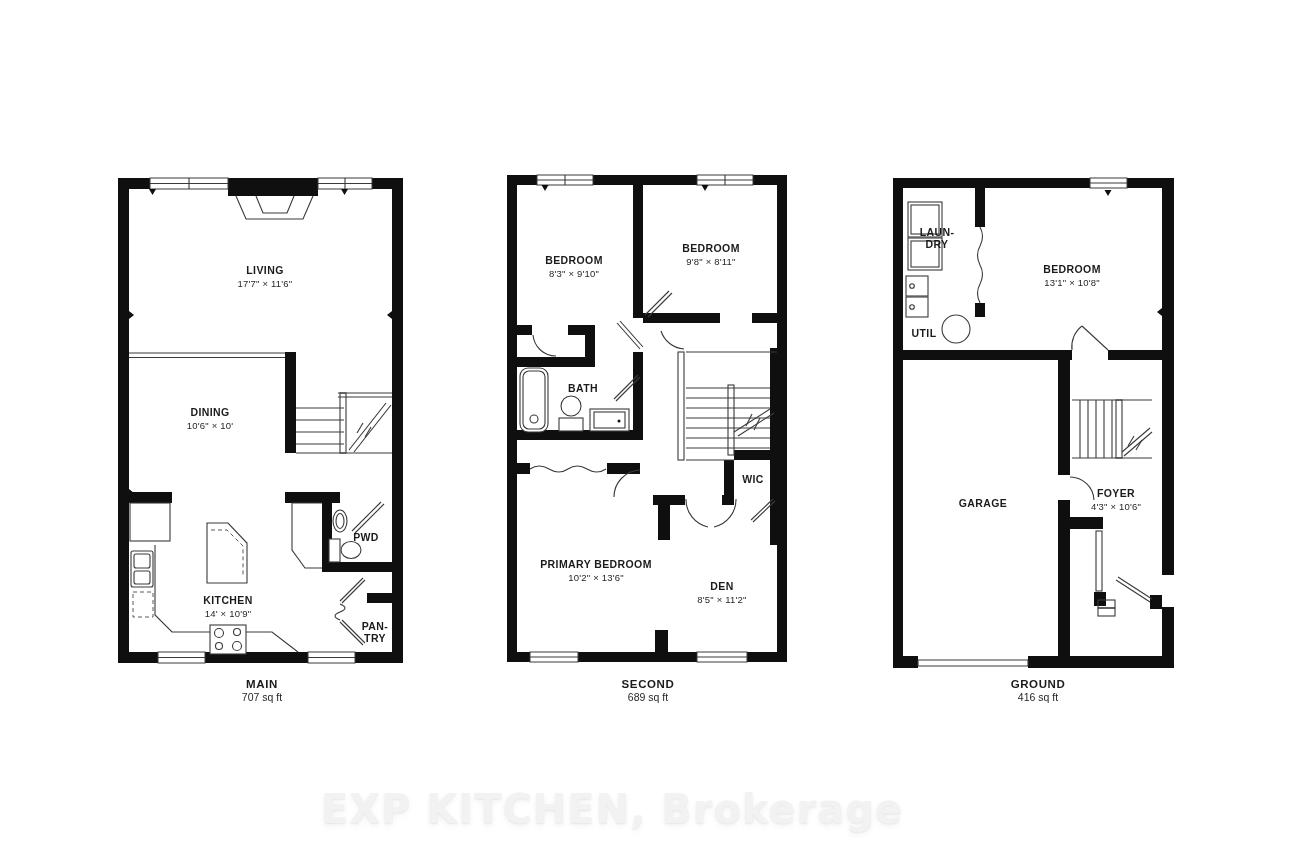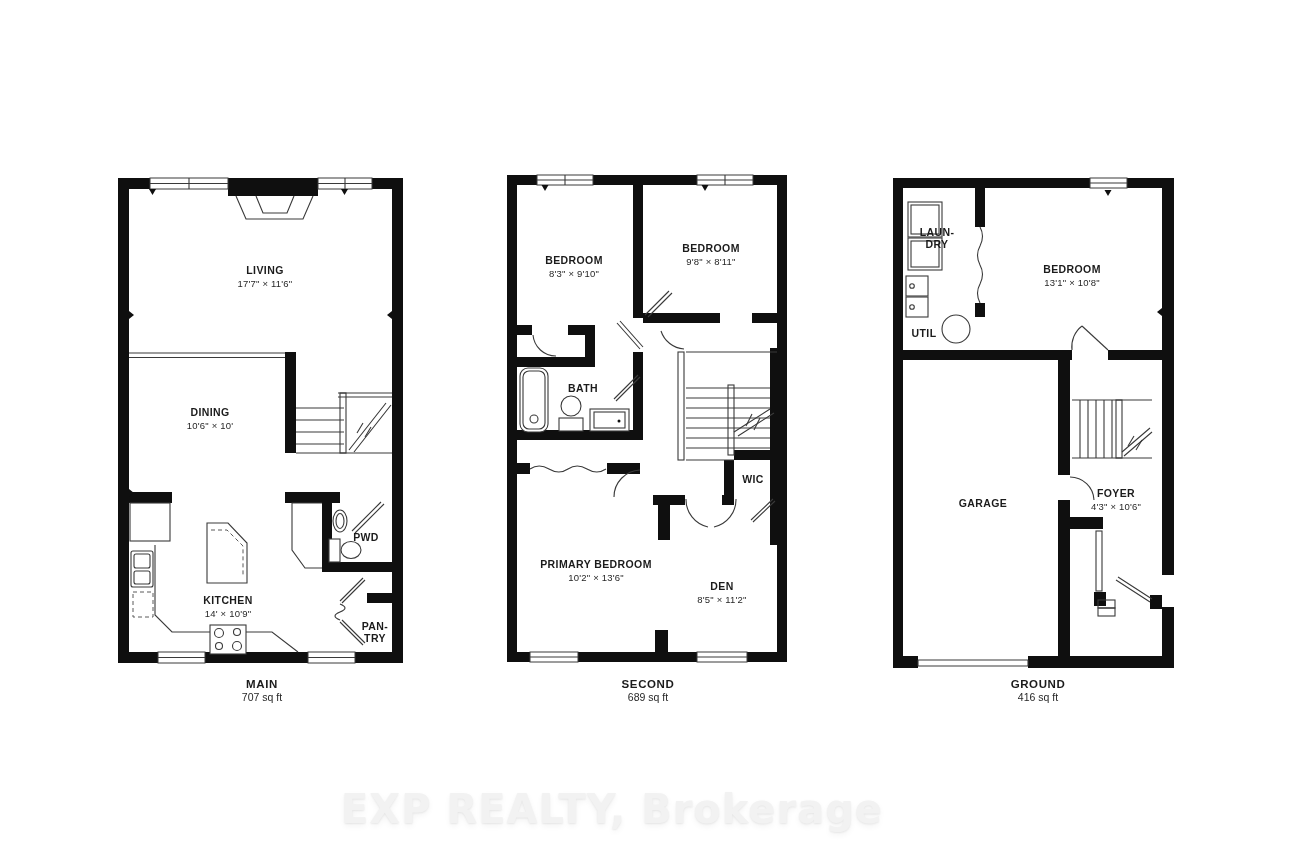--- a/index.html
+++ b/index.html
@@ -332,15 +332,15 @@
       <text class="room" x="1116" y="497">FOYER</text>
       <text class="dims" x="1116" y="510">4'3" × 10'6"</text>
     </g>
     <g>
       <text class="floor" x="1038" y="688">GROUND</text>
       <text class="area" x="1038" y="701">416 sq ft</text>
     </g>
   </g>
 </svg>
 
-<div class="watermark">EXP REALTY, Brokerage</div>
+<div class="watermark">EXP KITCHEN, Brokerage</div>
 
 </div>
 
 </body></html>

